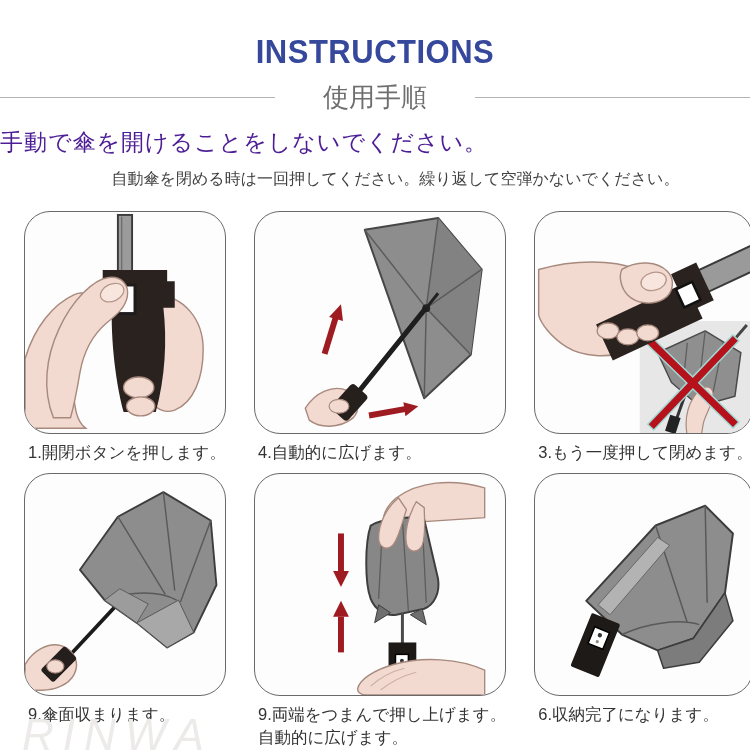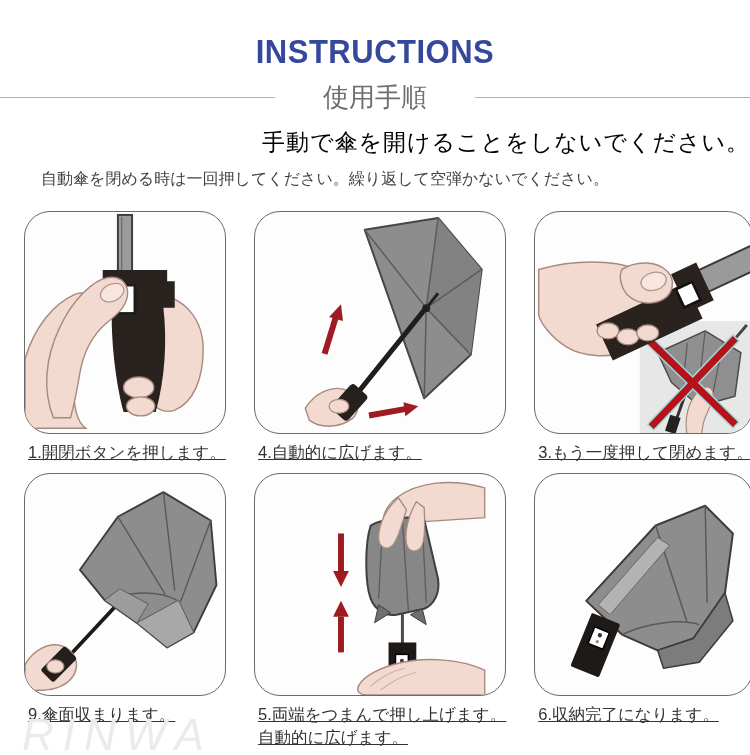--- a/index.html
+++ b/index.html
@@ -31,28 +31,28 @@
   .rule { flex: 1; height: 1px; background: #b3b3b3; }
   .subtitle {
     font-size: 26px;
     color: #6e6e6e;
     margin: 0 48px;
     white-space: nowrap;
     text-align: right;
   }
   .warn1 {
     margin-top: 12px;
-    text-align: right;
+    text-align: left;
     font-size: 23px;
-    color: #000000;
+    color: #4c1d95;
     letter-spacing: 1px;
   }
   .warn2 {
     margin-top: 11px;
-    text-align: left;
+    text-align: center;
     font-size: 16px;
     color: #414141;
     padding-left: 41px;
   }
   .steps-grid {
     margin-top: 21px;
     padding: 0 24px;
     display: grid;
     grid-template-columns: repeat(3, 1fr);
     column-gap: 28px;
@@ -66,21 +66,20 @@
     overflow: hidden;
   }
   .panel svg { display: block; width: 100%; height: 100%; }
   .caption {
     margin-top: 7px;
     padding-left: 4px;
     font-size: 16.5px;
     color: #333333;
     line-height: 1.35;
     white-space: nowrap;
-    text-decoration: underline;
   }
   .caption span { display: block; }
   .watermark {
     position: absolute;
     left: 22px;
     top: 706px;
     font-size: 44px;
     font-weight: normal;
     font-style: italic;
     letter-spacing: 9px;
@@ -239,21 +238,21 @@
           <rect x="114" y="170" width="28" height="50" fill="#1d1917"></rect>
           <rect x="121" y="182" width="13" height="13" fill="#ffffff" stroke="#000000" stroke-width="1.5"></rect>
           <circle cx="127.5" cy="188.5" r="2" fill="#333333"></circle>
           <path d="M211,198 C186,186 148,184 120,192 C98,198 85,208 83,216 C82,220 86,223 92,223 L211,223 Z" fill="#f2dad1" stroke="#a8897d" stroke-width="1.4"></path>
           <path d="M96,214 C106,205 118,199 130,196 M106,218 C116,210 130,203 142,200" stroke="#cfae a1" fill="none" stroke-width="1.2"></path>
           <path d="M96,214 C106,205 118,199 130,196" stroke="#cfaea1" fill="none" stroke-width="1.2"></path>
           <path d="M106,218 C116,210 130,203 142,200" stroke="#cfaea1" fill="none" stroke-width="1.2"></path>
         </svg>
       </div>
       <div class="caption">
-        <span>5.両端をつまんで押し上げます。</span>
+        <span>9.両端をつまんで押し上げます。</span>
         <span>自動的に広げます。</span>
       </div>
     </div>
 
     <div>
       <div class="panel">
         <svg viewBox="0 0 211 223">
           <line x1="70" y1="158" x2="90" y2="142" stroke="#555555" stroke-width="4"></line>
           <path d="M48,128 L118,52 L168,32 L196,60 L188,120 L156,166 L120,178 L84,162 Z" fill="#8d8d8d" stroke="#3c3c3c" stroke-width="2" stroke-linejoin="round"></path>
           <path d="M118,52 L150,150 M168,32 L170,130 M84,162 C110,150 142,146 162,152" stroke="#595959" stroke-width="1.5" fill="none"></path>

